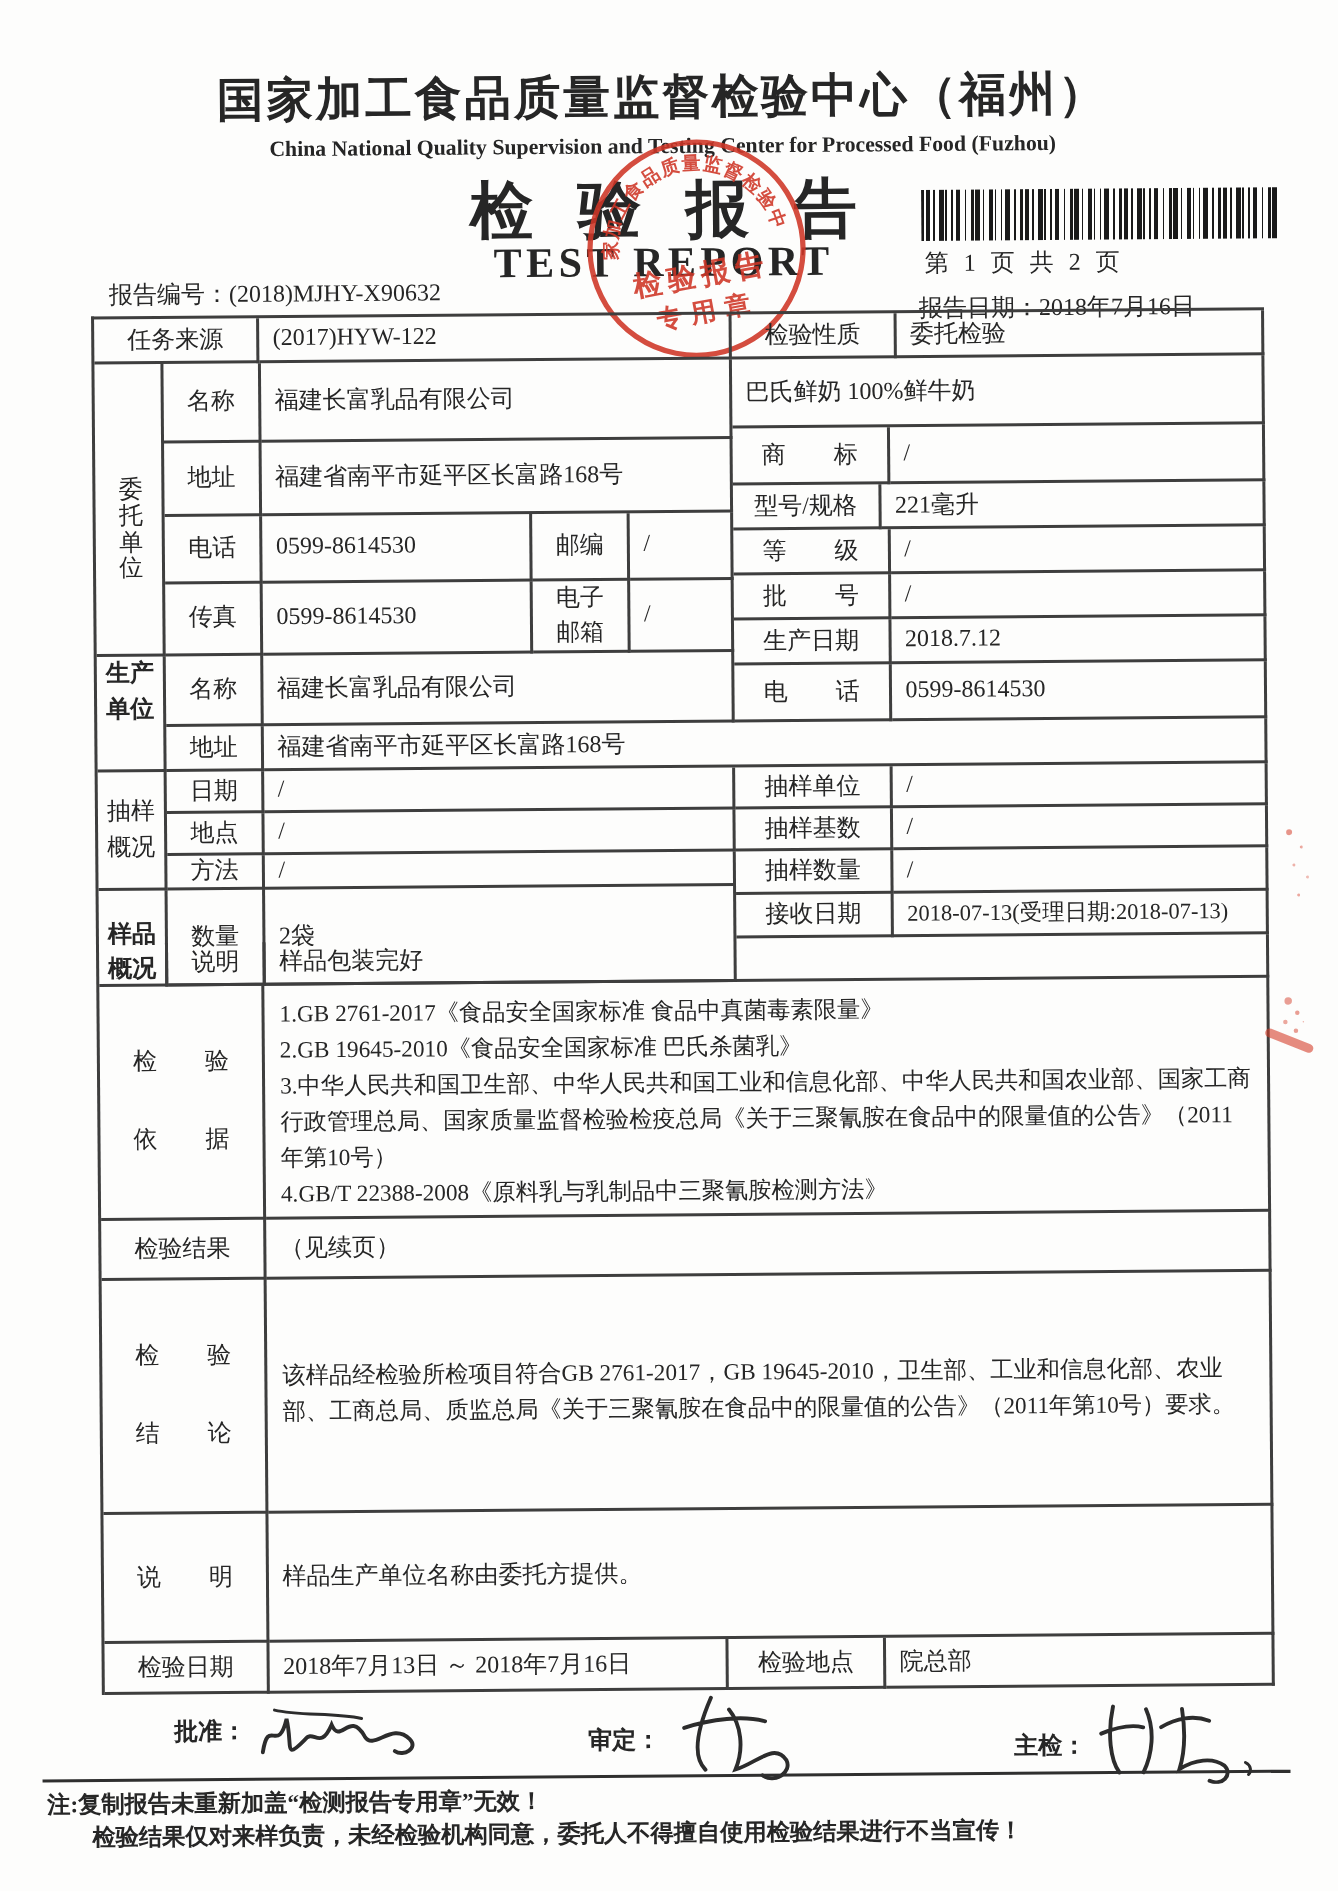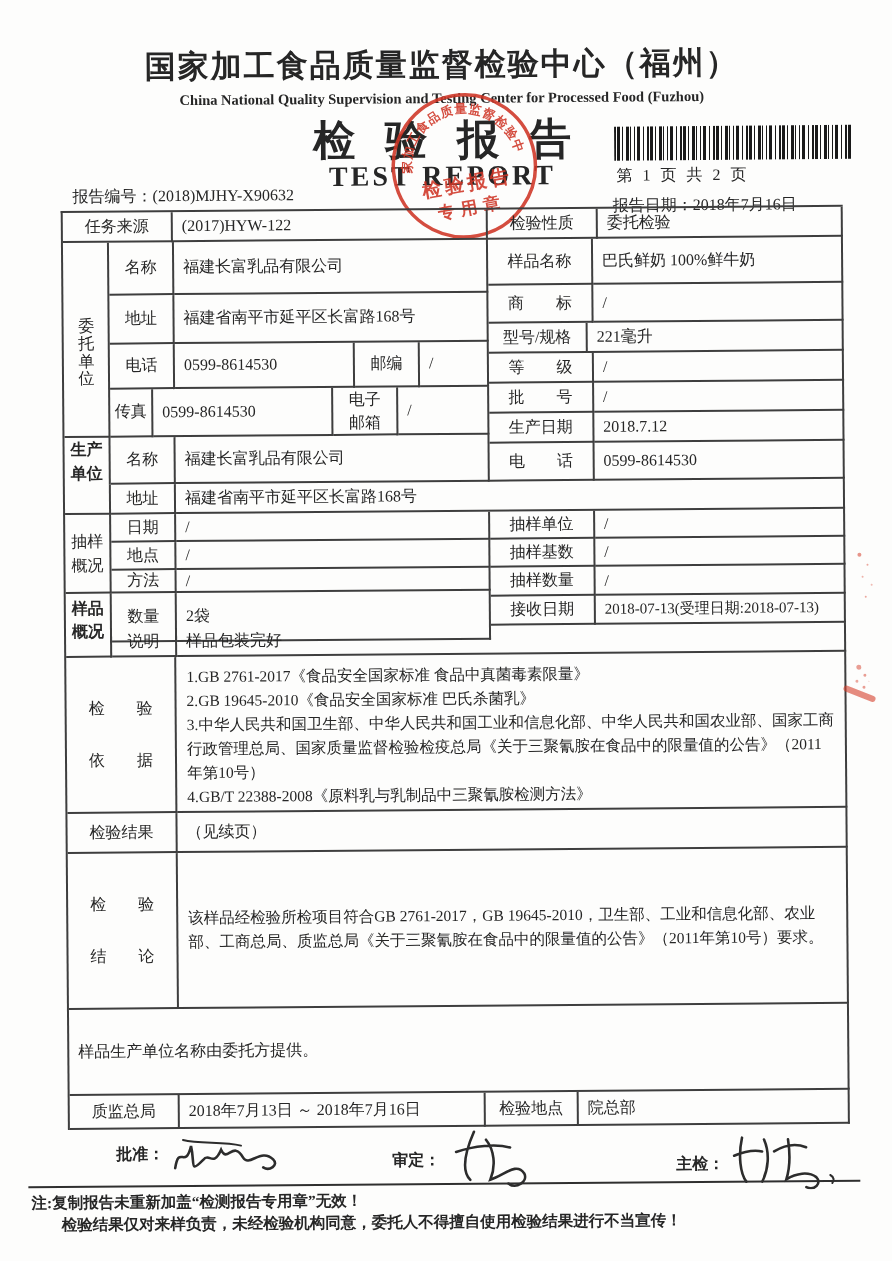--- a/index.html
+++ b/index.html
@@ -128,42 +128,41 @@
               <div class="c lab" style="width:65px">地址</div>
               <div class="c val cellfill">福建省南平市延平区长富路168号</div>
             </div>
             <div class="frow" style="height:45px">
               <div class="c lab" style="width:65px">电话</div>
               <div class="c val" style="width:180px">0599-8614530</div>
               <div class="c lab" style="width:65px">邮编</div>
               <div class="c val cellfill">/</div>
             </div>
             <div class="frow cellfill">
-              <div class="c lab" style="width:43px">传真</div>
+              <div class="c lab" style="width:65px">传真</div>
               <div class="c val" style="width:180px">0599-8614530</div>
               <div class="c lab pre wrap2" style="width:65px">电子
 邮箱</div>
               <div class="c val cellfill">/</div>
             </div>
           </div>
         </div>
         <div class="frow" style="height:47px">
           <div class="c lab wrap2 noB" style="width:46px">生产单位</div>
           <div class="c lab" style="width:65px">名称</div>
           <div class="c val cellfill">福建长富乳品有限公司</div>
         </div>
       </div>
 
       <div class="col" style="width:356px">
         <div class="frow" style="height:30px">
           <div class="c lab" style="width:110px">检验性质</div>
           <div class="c val cellfill">委托检验</div>
         </div>
         <div class="frow" style="height:46px">
-          <div class="c lab" style="width:105px">样品名称</div>
           <div class="c val cellfill">巴氏鲜奶 100%鲜牛奶</div>
         </div>
         <div class="frow" style="height:38px">
           <div class="c lab" style="width:105px">商　　标</div>
           <div class="c val cellfill">/</div>
         </div>
         <div class="frow" style="height:30px">
           <div class="c lab" style="width:99px">型号/规格</div>
           <div class="c val cellfill">221毫升</div>
         </div>
@@ -206,21 +205,21 @@
               <div class="c lab" style="width:65px">地点</div>
               <div class="c val cellfill">/</div>
             </div>
             <div class="frow cellfill">
               <div class="c lab" style="width:65px">方法</div>
               <div class="c val cellfill">/</div>
             </div>
           </div>
         </div>
         <div class="frow cellfill">
-          <div class="c lab pre wrap2 noB" style="width:46px; align-items:flex-start; padding-top:3px">样品
+          <div class="c lab pre wrap2 noB" style="width:46px; align-items:flex-start; padding-top:18px">样品
 概况</div>
           <div class="c lab" style="width:65px">数量</div>
           <div class="c val cellfill">2袋</div>
         </div>
       </div>
       <div class="col" style="width:356px">
         <div class="frow" style="height:28px">
           <div class="c lab" style="width:105px">抽样单位</div>
           <div class="c val cellfill">/</div>
         </div>
@@ -265,27 +264,28 @@
 
     <div class="frow" style="height:156px">
       <div class="c lab pre big-lab" style="width:110px">检　　验
 结　　论</div>
       <div class="c cellfill">
         <div class="body-text">该样品经检验所检项目符合GB 2761-2017，GB 19645-2010，卫生部、工业和信息化部、农业部、工商总局、质监总局《关于三聚氰胺在食品中的限量值的公告》（2011年第10号）要求。</div>
       </div>
     </div>
 
     <div class="frow" style="height:86px">
+      <div class="c lab" style="width:110px">说　　明</div>
       <div class="c val cellfill">样品生产单位名称由委托方提供。</div>
     </div>
 
     <div class="frow" style="height:34px">
-      <div class="c lab" style="width:110px">质监总局</div>
+      <div class="c lab" style="width:110px">检验日期</div>
       <div class="c val" style="width:306px">2018年7月13日 ～ 2018年7月16日</div>
-      <div class="c lab" style="width:93px">检验地点</div>
+      <div class="c lab" style="width:105px">检验地点</div>
       <div class="c val cellfill">院总部</div>
     </div>
   </div>
 
   <div class="sig-label" style="top:1142px; left:112px">批准：</div>
   <svg class="sig" style="top:1128px; left:165px" width="120" height="52" viewBox="0 0 120 52">
     <path d="M6,38 C10,14 16,40 22,16 C26,34 20,44 34,30 C40,22 44,38 52,20 C58,34 64,10 74,28 C80,38 92,18 104,30 c6,6 -4,12 -10,8" fill="none" stroke="#2c2c2c" stroke-width="2.6" stroke-linecap="round"></path>
     <path d="M14,10 c16,4 40,2 58,6" fill="none" stroke="#2c2c2c" stroke-width="2" stroke-linecap="round"></path>
   </svg>
 

